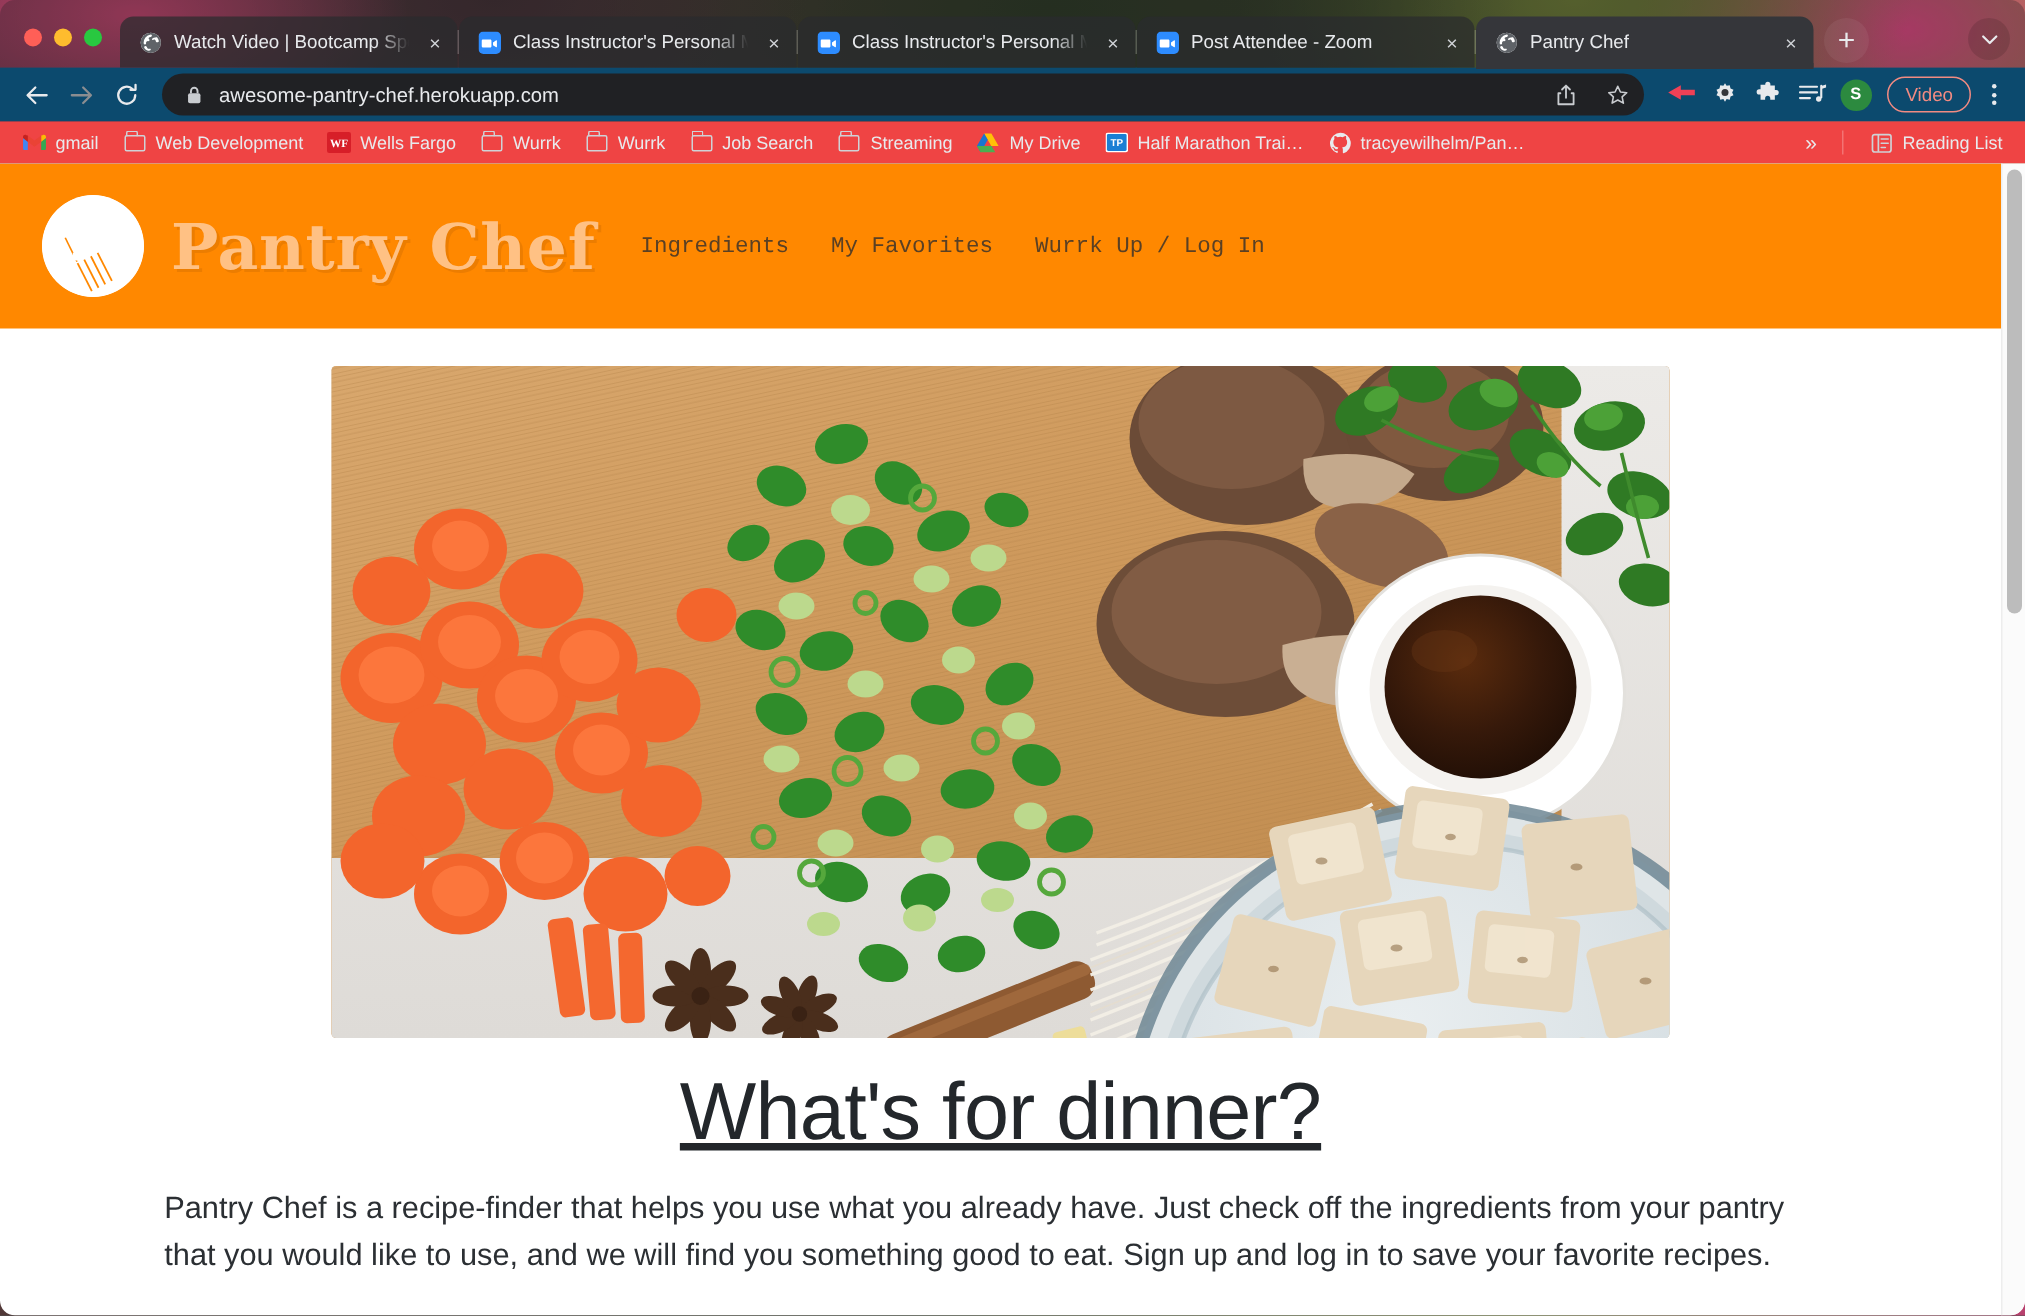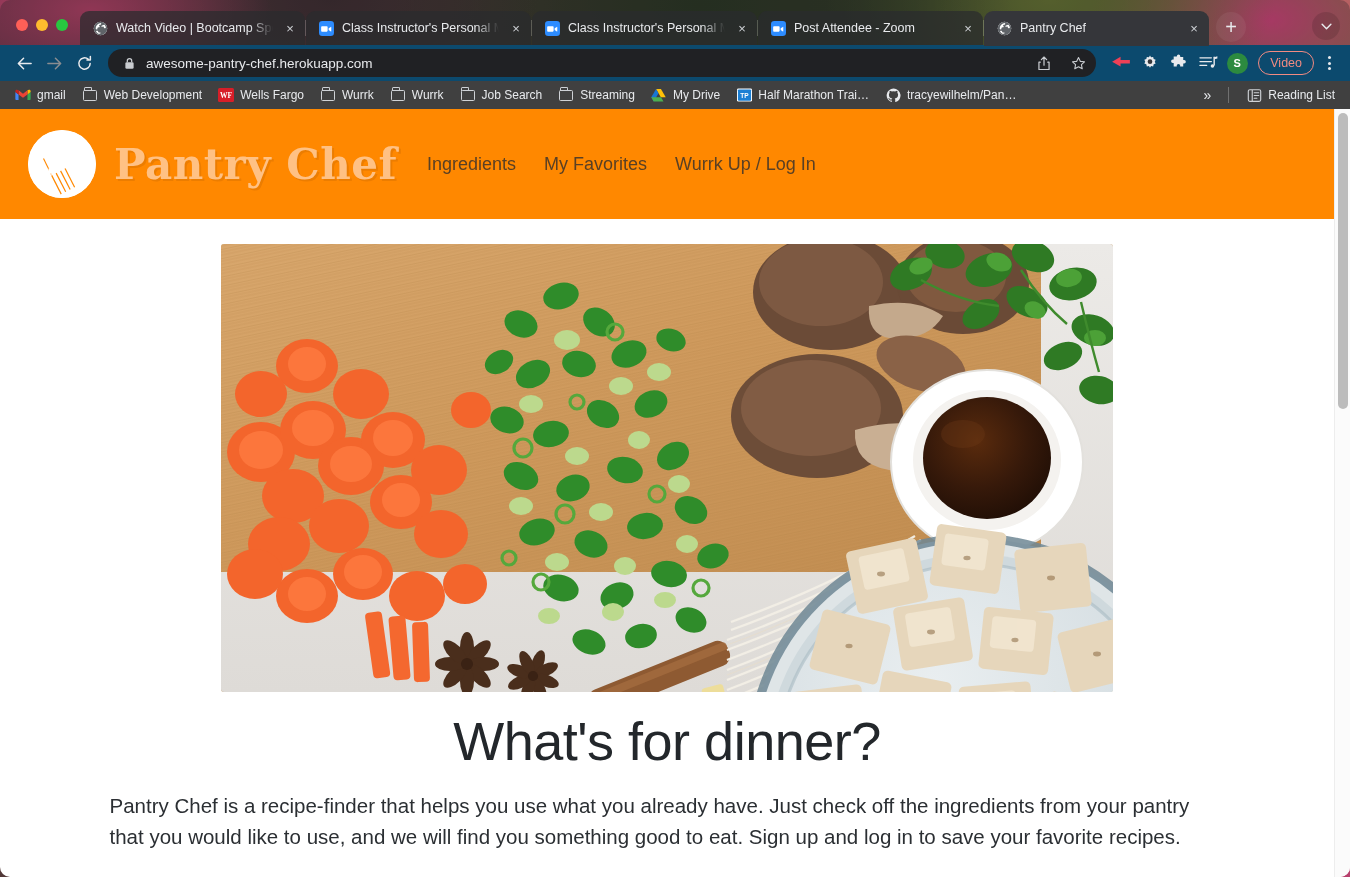--- a/index.html
+++ b/index.html
@@ -146,21 +146,21 @@
   }
   .kebab {
     width: 22px; height: 26px;
     display: flex; flex-direction: column; align-items: center; justify-content: center;
     gap: 2.5px; margin-left: 2px;
   }
   .kebab i { width: 3px; height: 3px; border-radius: 50%; background: #e8eaed; display: block; }
 
   
   .bookmarks {
-    height: 28px; background: #404040;
+    height: 28px; background: #ef4444;
     display: flex; align-items: center;
     padding: 0 8px; gap: 2px;
     font-size: 12px; color: #e8eaed;
     position: relative;
   }
   .bm {
     display: flex; align-items: center; gap: 6px;
     padding: 3px 7px; border-radius: 4px;
     white-space: nowrap;
   }
@@ -205,39 +205,40 @@
     margin-left: 18px;
     font-family: "DejaVu Serif", serif;
     font-weight: 700;
     font-size: 42px;
     color: #ffc184;
     letter-spacing: 0.5px;
     text-shadow: 2px 2px 0 rgba(180,90,0,0.25);
   }
   .site-nav { display: flex; align-items: center; gap: 28px; margin-left: 30px; }
   .site-nav a {
-    color: #5a4024; font-size: 18px; text-decoration: none;
+    color: #5a4024; font-size: 15px; text-decoration: none; font-family: Liberation Mono, monospace;
   }
 
   
   .content { padding-top: 25px; width: 1334px; }
   .hero-img {
     width: 892px; height: 448px;
     margin: 0 auto;
     border-radius: 3px;
     position: relative; overflow: hidden;
     background: #c99a63;
   }
   .page-title {
     text-align: center;
     font-size: 54px;
     font-weight: 400;
     color: #23272b;
     margin-top: 18px;
     letter-spacing: -0.5px;
+    text-decoration: underline;
   }
   .page-desc {
     width: 1115px; margin: 18px auto 0;
     text-align: left;
     font-size: 20.5px;
     line-height: 31px;
     color: #2b2f33;
   }
 
   

